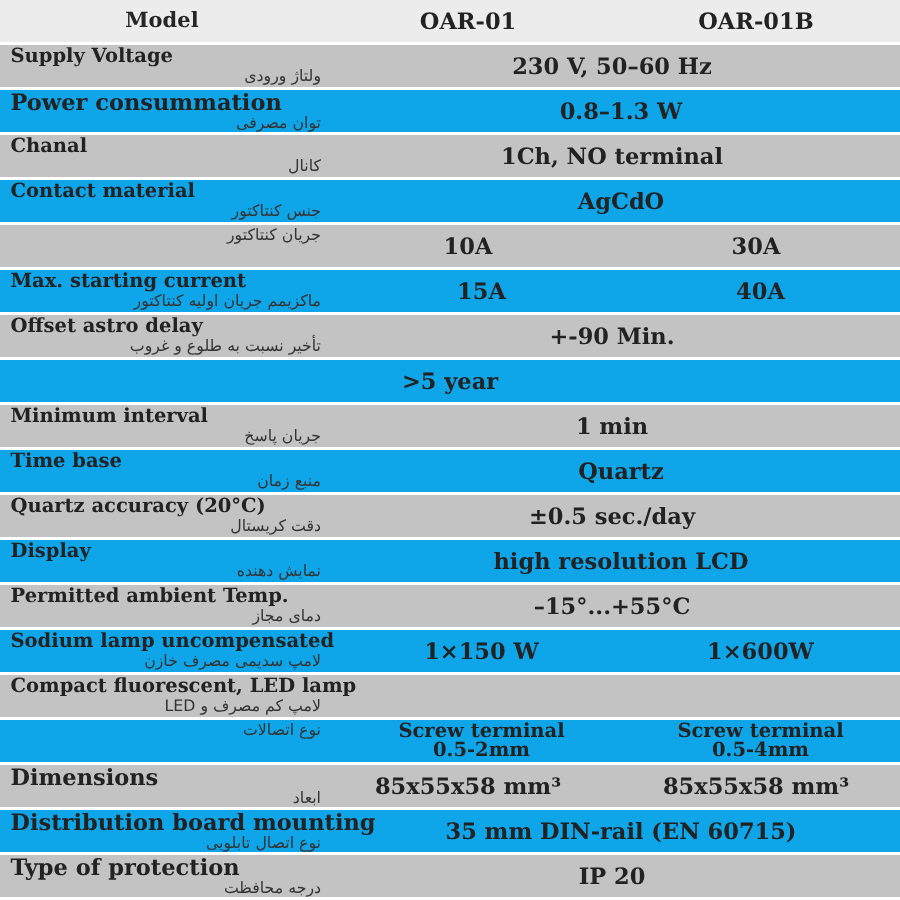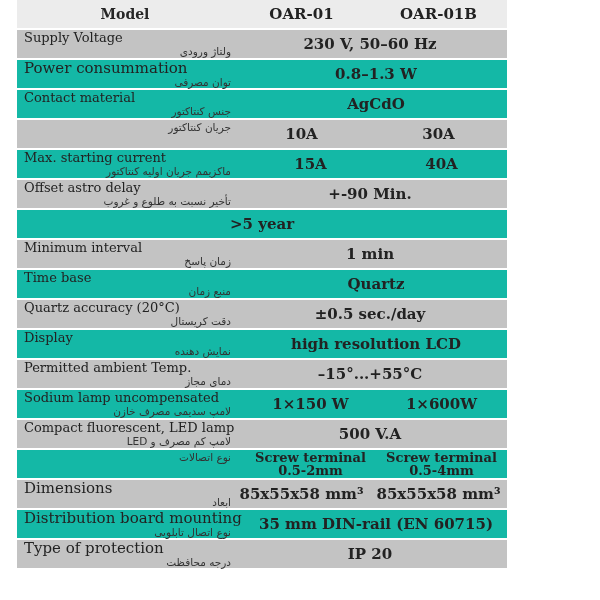--- a/index.html
+++ b/index.html
@@ -2,36 +2,36 @@
 <html lang="en"><head>
 <meta charset="utf-8">
 <title>Specification Table</title>
 <style>
   html, body { margin: 0; padding: 0; background: #ffffff; }
   body {
     width: 600px; height: 600px; overflow: hidden;
     font-family: "DejaVu Serif", "Liberation Serif", serif;
     color: #262626;
   }
-  .table { width: 490px; padding-left: 17px; }
+  .table { width: 600px; }
   .row {
     display: flex; height: 28px; margin-bottom: 2px;
     align-items: stretch; box-sizing: border-box;
   }
   .row.dark  { background: #c3c3c3; }
-  .row.light { background: #14b8a6; gap: 12px; }
+  .row.light { background: #0ea5e9; gap: 12px; }
   .row.header { background: #ececec; }
 
   .lbl {
     width: 216px; box-sizing: border-box; padding: 1px 0 1px 7px;
     display: flex; flex-direction: column; justify-content: space-between;
     overflow: visible;
   }
   .en {
-    font-weight: 400; font-size: 13px; line-height: 14px;
+    font-weight: 700; font-size: 13px; line-height: 14px;
     white-space: nowrap; color: #222222;
   }
   .en.big { font-size: 15px; line-height: 15px; }
   .fa {
     direction: rtl; text-align: right;
     font-family: "DejaVu Sans", "Liberation Sans", sans-serif;
     font-size: 10.5px; line-height: 12px; color: #333333;
     white-space: nowrap; padding-right: 2px;
   }
   .vals { flex: 1; display: flex; }
@@ -73,20 +73,29 @@
   <div class="row light">
     <div class="lbl">
       <div class="en big">Power consummation</div>
       <div class="fa">توان مصرفی</div>
     </div>
     <div class="vals">
         <div class="val">0.8–1.3 W</div>
       </div>
   </div>
 
+  <div class="row dark">
+    <div class="lbl">
+      <div class="en">Chanal</div>
+      <div class="fa">کانال</div>
+    </div>
+    <div class="vals">
+        <div class="val">1Ch, NO  terminal</div>
+      </div>
+  </div>
 
   <div class="row light">
     <div class="lbl">
       <div class="en">Contact material</div>
       <div class="fa">جنس کنتاکتور</div>
     </div>
     <div class="vals">
         <div class="val">AgCdO</div>
       </div>
   </div>
@@ -124,21 +133,21 @@
 
   <div class="row light">
     <div class="vals">
         <div class="val">&gt;5 year</div>
       </div>
   </div>
 
   <div class="row dark">
     <div class="lbl">
       <div class="en">Minimum interval</div>
-      <div class="fa">زمان پاسخ</div>
+      <div class="fa">جریان پاسخ</div>
     </div>
     <div class="vals">
         <div class="val">1 min</div>
       </div>
   </div>
 
   <div class="row light">
     <div class="lbl">
       <div class="en">Time base</div>
       <div class="fa">منبع زمان</div>
@@ -188,21 +197,20 @@
       <div class="val">1×600W</div>
     </div>
   </div>
 
   <div class="row dark">
     <div class="lbl">
       <div class="en">Compact fluorescent, LED lamp</div>
       <div class="fa">لامپ کم مصرف و LED</div>
     </div>
     <div class="vals">
-      <div class="val">500 V.A</div>
     </div>
   </div>
 
   <div class="row light">
     <div class="lbl">
       <div class="fa">نوع اتصالات</div>
     </div>
     <div class="vals">
       <div class="val two-line">Screw terminal
 0.5-2mm</div>

